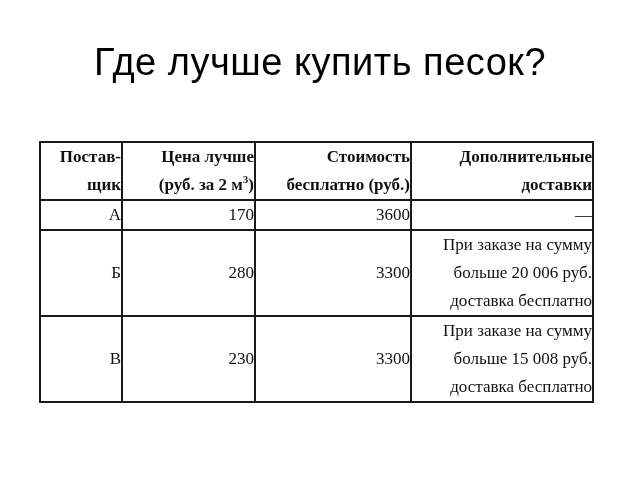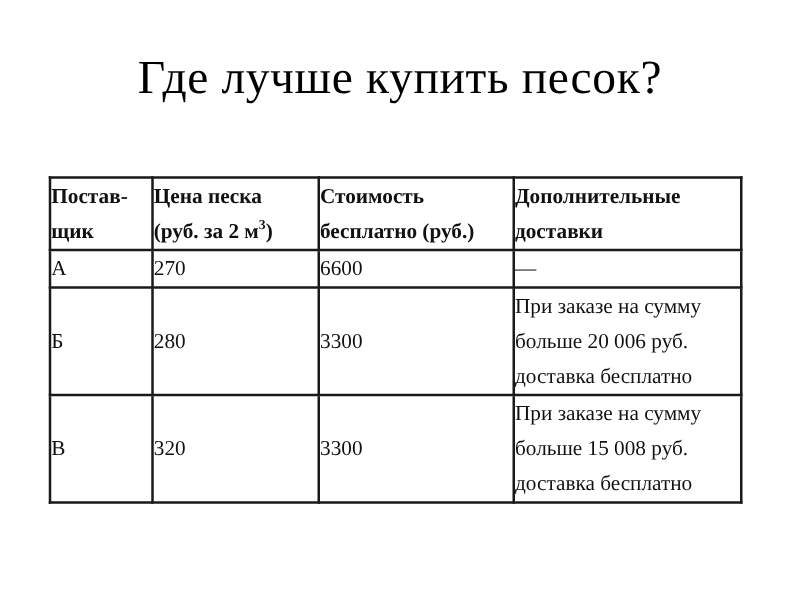--- a/index.html
+++ b/index.html
@@ -13,38 +13,38 @@
     body {
       position: relative;
       font-family: "DejaVu Sans", sans-serif;
     }
     .title {
       position: absolute;
       left: 0;
       top: 36px;
       width: 640px;
       text-align: center;
-      font-family: Liberation Serif, serif;
+      font-family: Liberation Sans, sans-serif;
       font-size: 38px;
       color: #000;
       line-height: 52px;
       letter-spacing: 0.5px;
     }
     .tbl {
       position: absolute;
       left: 39px;
       top: 141px;
       border-collapse: collapse;
       font-family: "Liberation Serif", "DejaVu Serif", serif;
       color: #111;
       table-layout: fixed;
     }
     .tbl td, .tbl th {
       border: 2px solid #1a1a1a;
-      text-align: left;
+      text-align: right;
       vertical-align: middle;
       padding: 0;
       font-size: 17px;
       line-height: 28px;
     }
     .tbl th {
       font-weight: bold;
       font-size: 17px;
       line-height: 28px;
     }
@@ -72,56 +72,56 @@
       <col class="c3">
       <col class="c4">
   </colgroup>
   <tbody>
       <tr class="hdr">
     <th>
       <span>Постав-</span>
       <span>щик</span>
     </th>
     <th>
-      <span>Цена песка</span>
+      <span>Цена лучше</span>
       <span><span style="display:inline">(руб. за 2 м</span><sup>3</sup><span style="display:inline">)</span></span>
     </th>
     <th>
       <span>Стоимость</span>
       <span>бесплатно (руб.)</span>
     </th>
     <th>
       <span>Дополнительные</span>
       <span>доставки</span>
     </th>
   </tr>
 
   <tr class="rowA">
     <td>А</td>
-    <td>270</td>
-    <td>6600</td>
+    <td>170</td>
+    <td>3600</td>
     <td class="cond">
       <span>—</span>
     </td>
   </tr>
 
   <tr class="rowB">
     <td>Б</td>
     <td>280</td>
     <td>3300</td>
     <td class="cond">
       <span>При заказе на сумму</span>
       <span>больше 20 006 руб.</span>
       <span>доставка бесплатно</span>
     </td>
   </tr>
 
   <tr class="rowC">
     <td>В</td>
-    <td>320</td>
+    <td>230</td>
     <td>3300</td>
     <td class="cond">
       <span>При заказе на сумму</span>
       <span>больше 15 008 руб.</span>
       <span>доставка бесплатно</span>
     </td>
   </tr>
 </tbody>
   </table>
 

